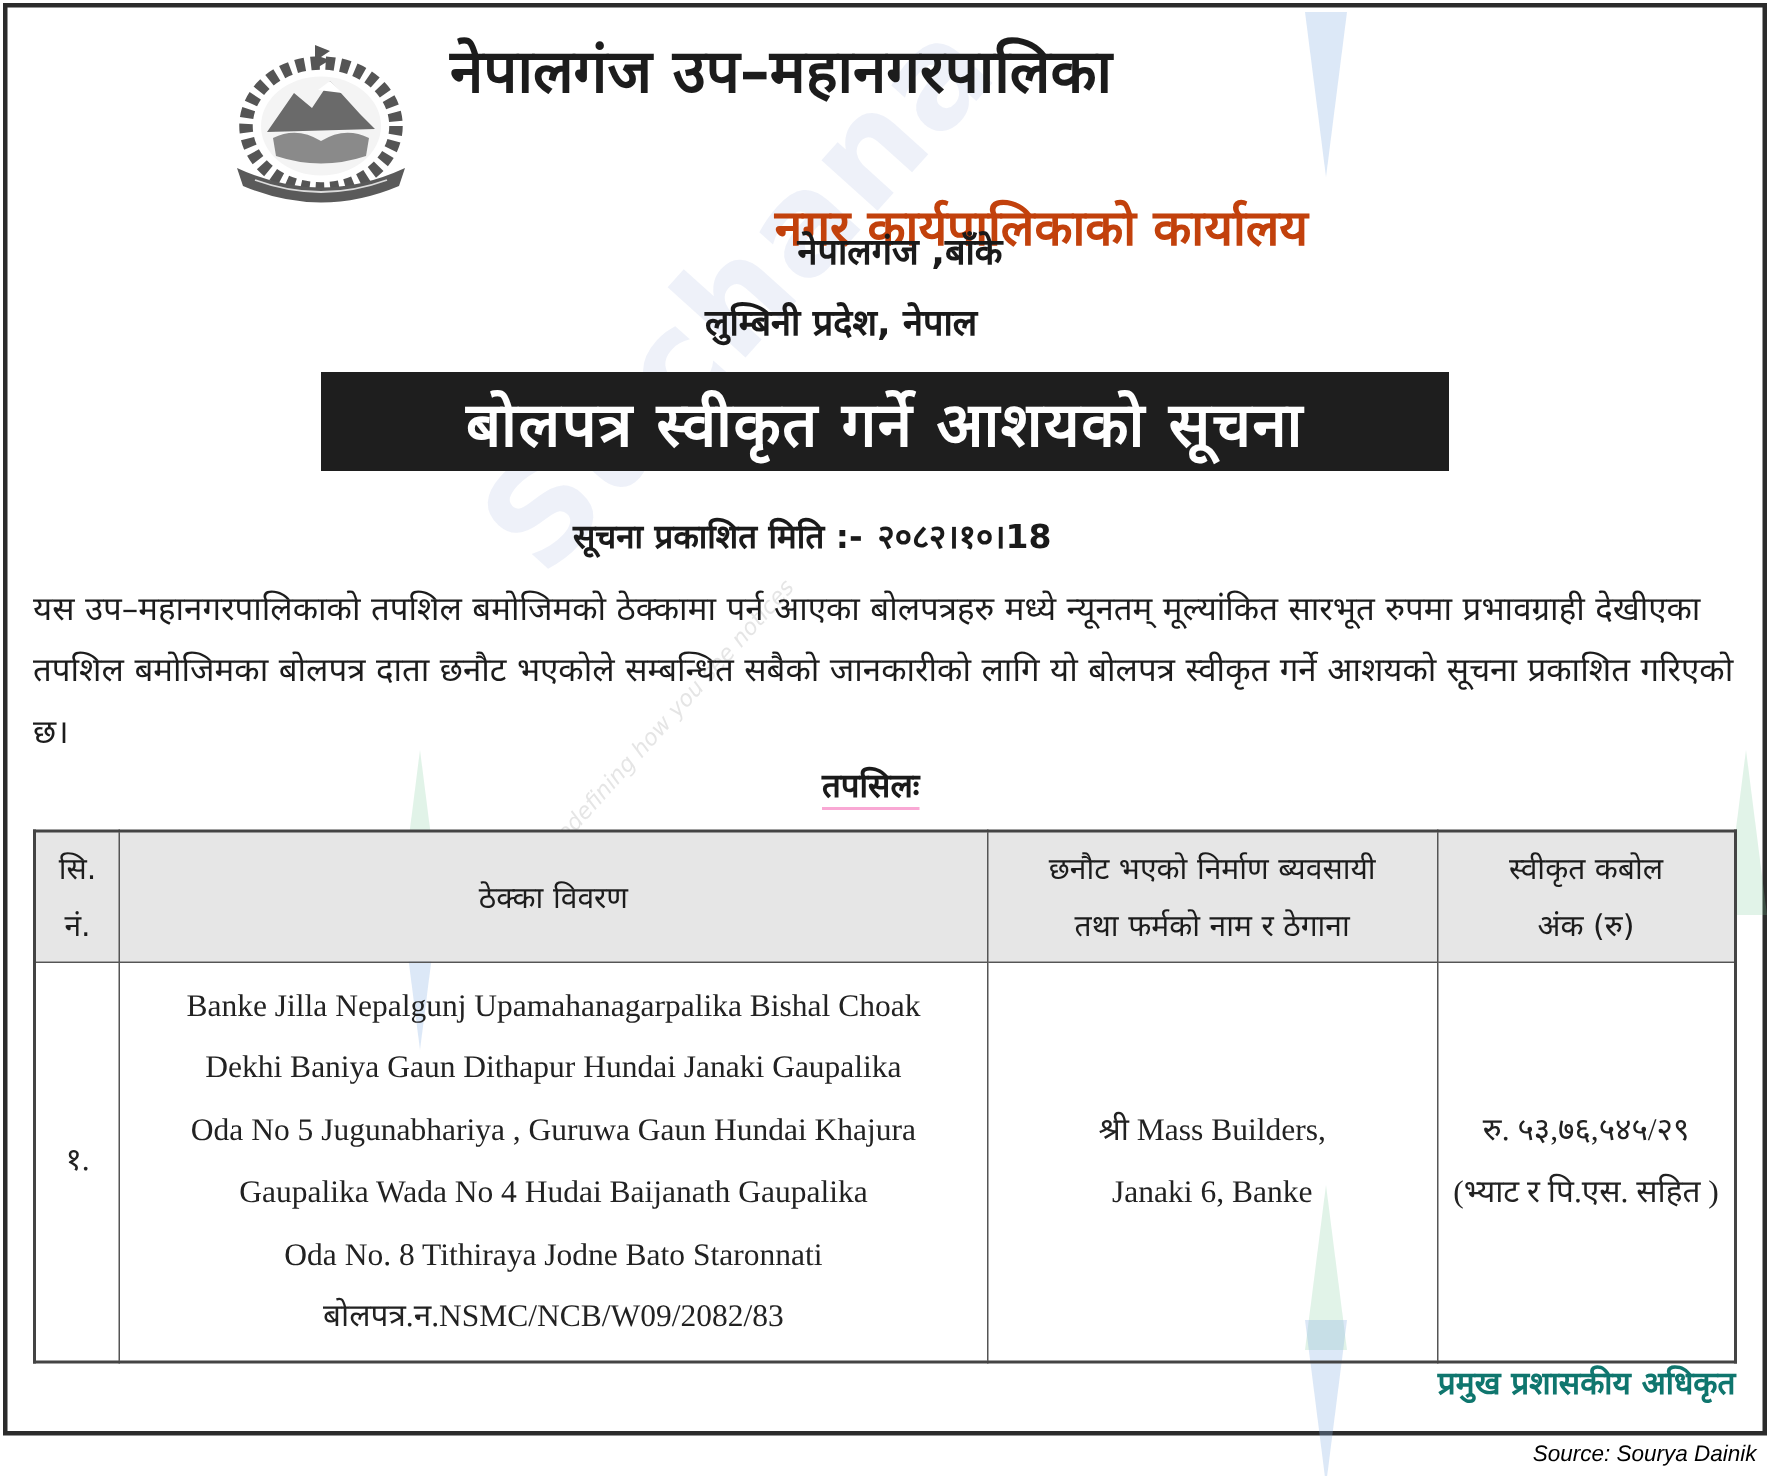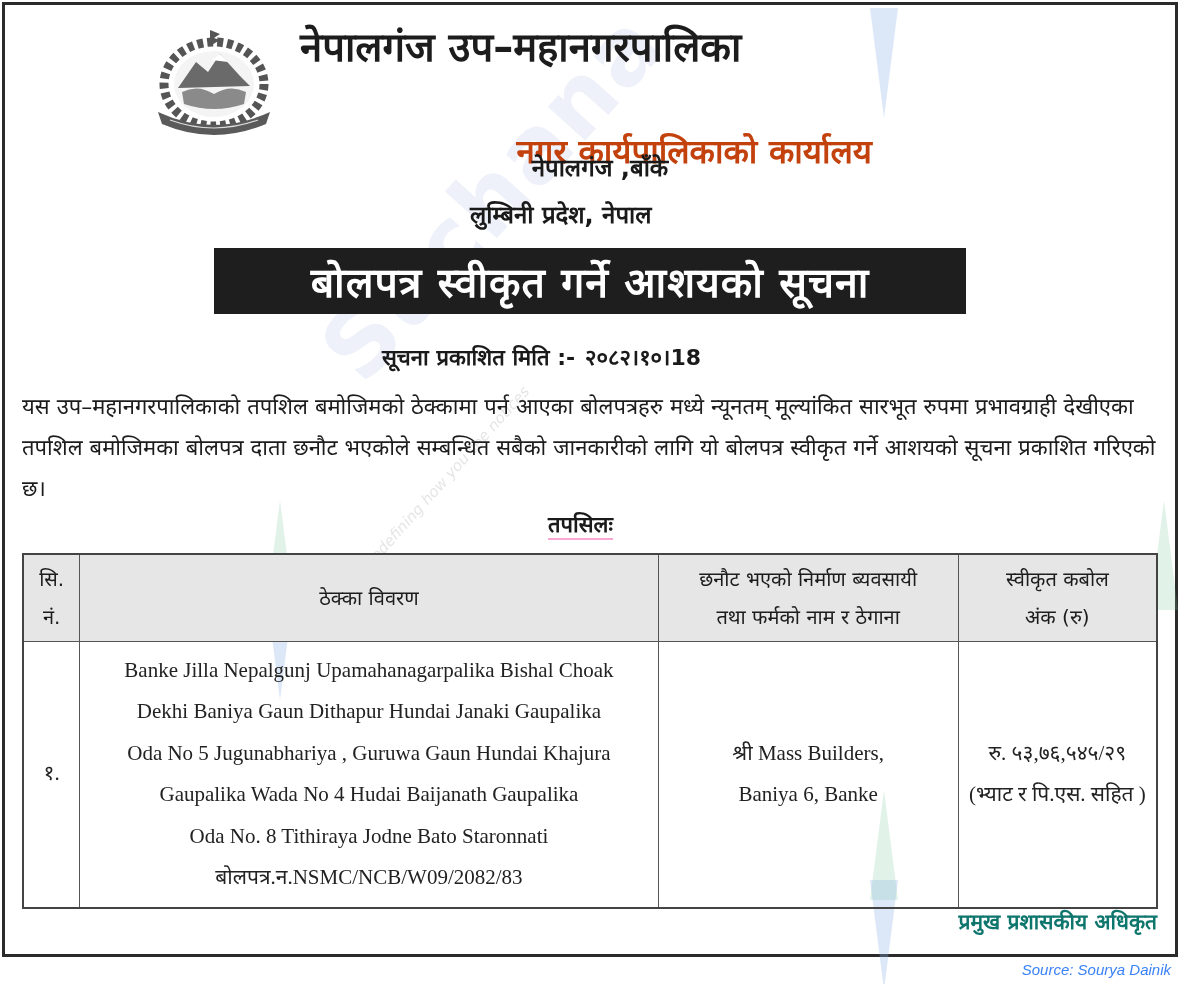--- a/index.html
+++ b/index.html
@@ -75,21 +75,21 @@
   td.sn { font-family: "DejaVu Sans", sans-serif; font-size: 20px; }
   td.desc { padding: 8px 6px; height: 254px; }
   td.desc .line { display: block; }
   td.amt { font-family: "DejaVu Sans", sans-serif; font-size: 18px; line-height: 40px; }
 
   .signatory {
     position: absolute; right: 24px; top: 907px; font-weight: bold; font-size: 21px; color: #0f766e;
   }
   .source {
     position: absolute; right: 10px; top: 961px; font-family: "Liberation Sans", sans-serif;
-    font-style: italic; font-size: 15px; color: #3b82f6;
+    font-style: italic; font-size: 15px; color: #000000;
   }
 </style>
 </head>
 <body>
 
 <div class="notice-frame"></div>
 
 <div class="wm wm-text">Suchana</div>
 <div class="wm wm-tag">Redefining how you see notices</div>
 <div class="wm wm-shard shard-blue" style="left:870px;top:8px;"></div>
@@ -157,21 +157,21 @@
       <td class="desc">
         <span class="line">Banke Jilla Nepalgunj Upamahanagarpalika Bishal Choak</span>
         <span class="line">Dekhi Baniya Gaun Dithapur Hundai Janaki Gaupalika</span>
         <span class="line">Oda No 5 Jugunabhariya , Guruwa Gaun Hundai Khajura</span>
         <span class="line">Gaupalika Wada No 4 Hudai Baijanath  Gaupalika</span>
         <span class="line">Oda No. 8 Tithiraya Jodne Bato Staronnati</span>
         <span class="line">बोलपत्र.न.NSMC/NCB/W09/2082/83</span>
       </td>
       <td>
         <span style="display:block">श्री Mass Builders,</span>
-        <span style="display:block">Baniya 6, Banke</span>
+        <span style="display:block">Janaki 6, Banke</span>
       </td>
       <td class="amt">
         <span style="display:block">रु. ५३,७६,५४५/२९</span>
         <span style="display:block">(भ्याट र पि.एस. सहित )</span>
       </td>
     </tr>
   </tbody>
 </table>
 
 <div class="signatory">प्रमुख प्रशासकीय अधिकृत</div>

